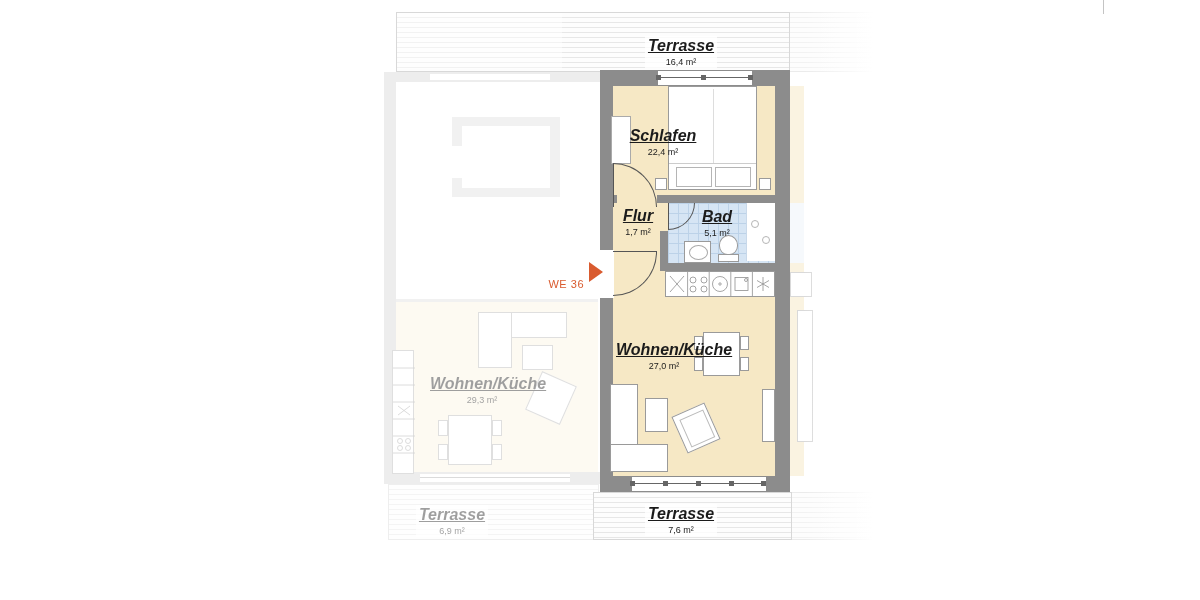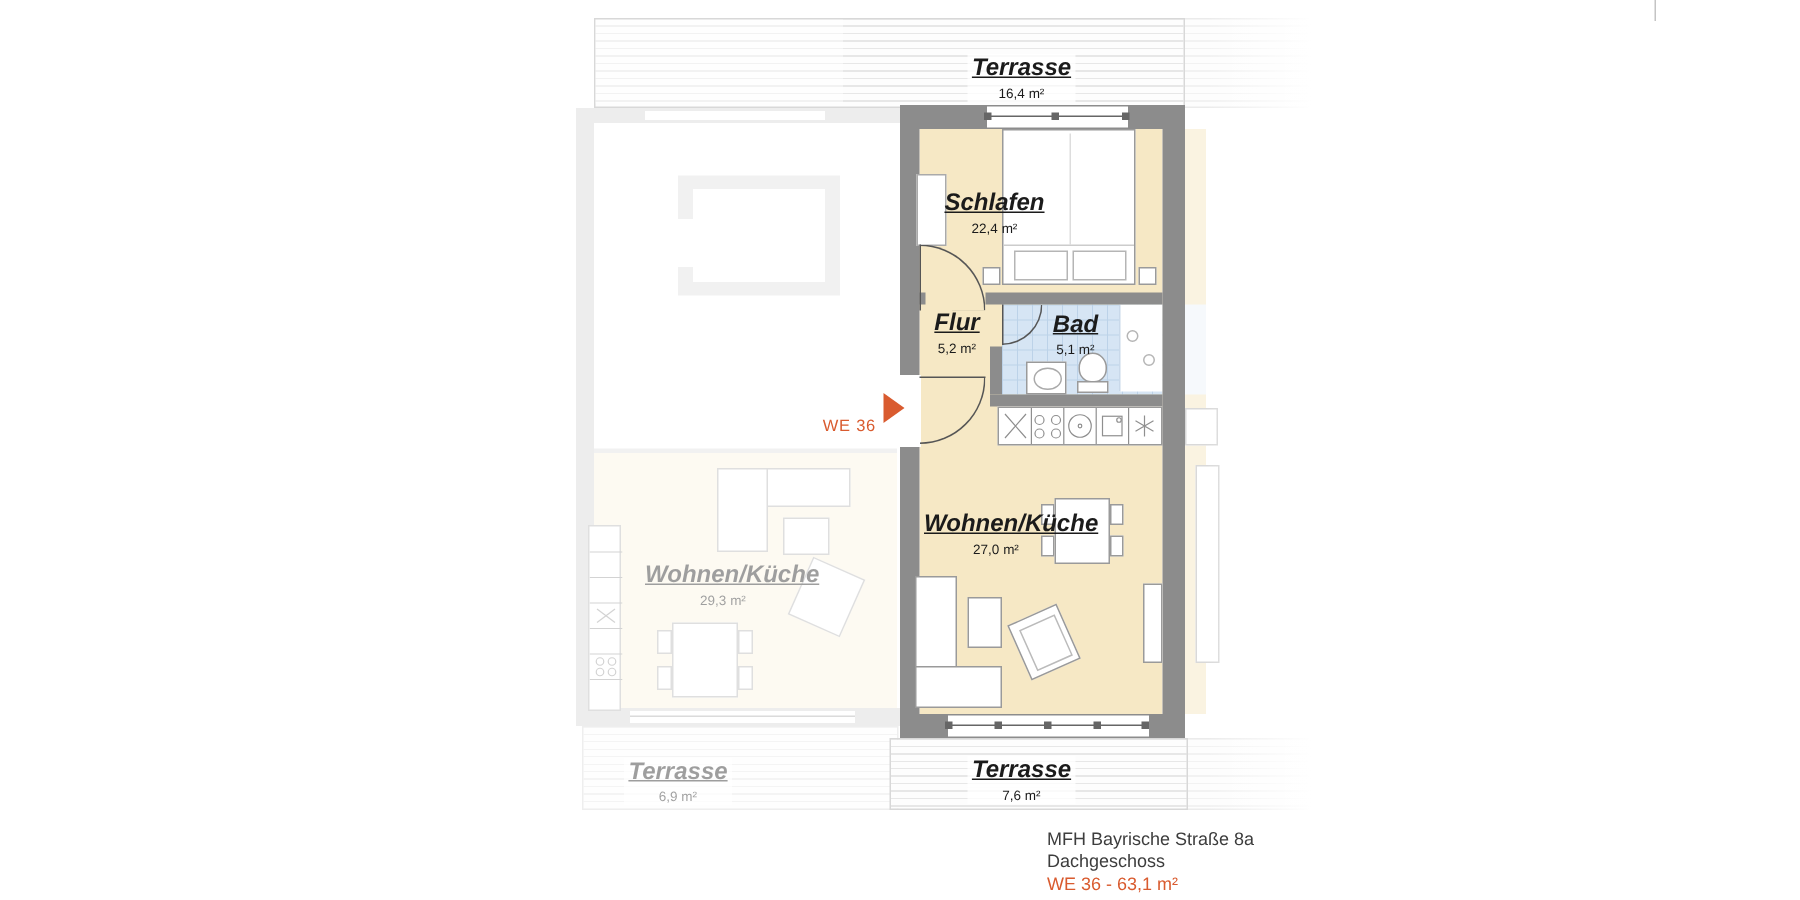--- a/index.html
+++ b/index.html
@@ -222,21 +222,21 @@
   <div class="room-label on-deck" style="left:645px;top:36px;width:72px;">
     <div class="nm">Terrasse</div>
     <div class="ar">16,4 m²</div>
   </div>
   <div class="room-label" style="left:622px;top:126px;width:82px;">
     <div class="nm">Schlafen</div>
     <div class="ar">22,4 m²</div>
   </div>
   <div class="room-label" style="left:615px;top:206px;width:46px;">
     <div class="nm">Flur</div>
-    <div class="ar">5,2 m²</div>
+    <div class="ar">1,7 m²</div>
   </div>
   <div class="room-label" style="left:691px;top:207px;width:52px;">
     <div class="nm">Bad</div>
     <div class="ar">5,1 m²</div>
   </div>
   <div class="room-label" style="left:616px;top:340px;width:96px;">
     <div class="nm">Wohnen/Küche</div>
     <div class="ar">27,0 m²</div>
   </div>
   <div class="room-label on-deck" style="left:645px;top:504px;width:72px;">
@@ -244,19 +244,14 @@
     <div class="ar">7,6 m²</div>
   </div>
 
   <div class="abs" style="left:804px;top:0;width:100px;height:600px;background:linear-gradient(90deg,rgba(255,255,255,0),#fff 70%);"></div>
 
   <div class="we-label" style="left:520px;top:266px;width:64px;margin-top:12px;">WE 36</div>
   <div class="we-arrow" style="left:589px;top:262px;"></div>
 
   <div class="abs" style="left:1103px;top:0;width:1px;height:14px;background:#c4c4c4;"></div>
 
-  <div class="title-block" style="left:698px;top:552px;">
-    <div>MFH Bayrische Straße 8a</div>
-    <div>Dachgeschoss</div>
-    <div class="accent">WE 36 - 63,1 m²</div>
-  </div>
 
 </div>
 
 </body></html>

